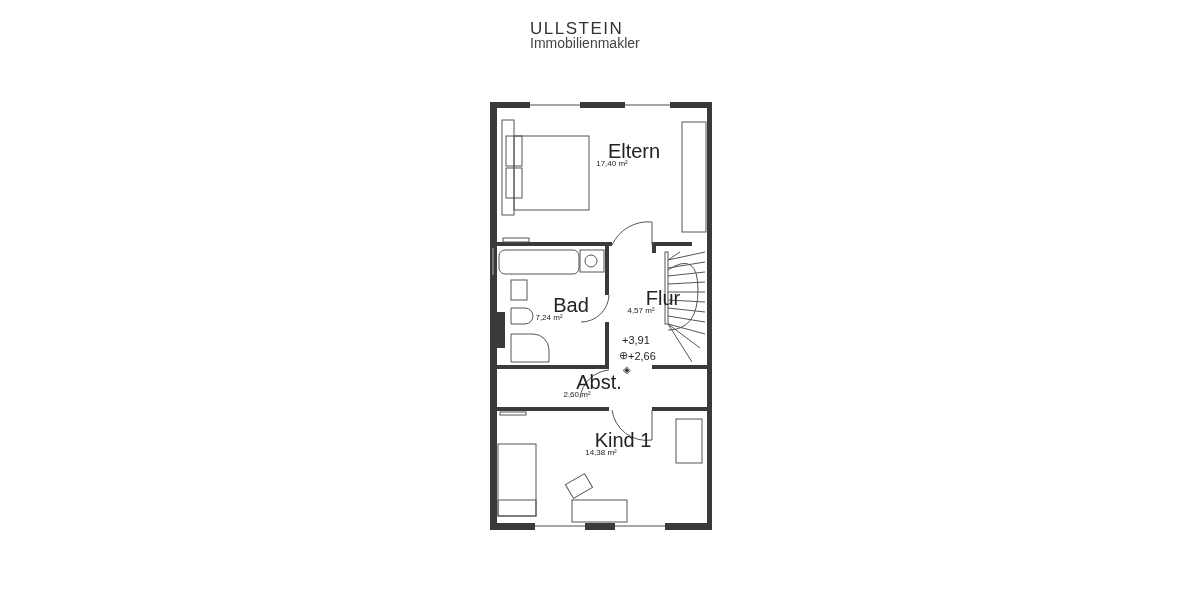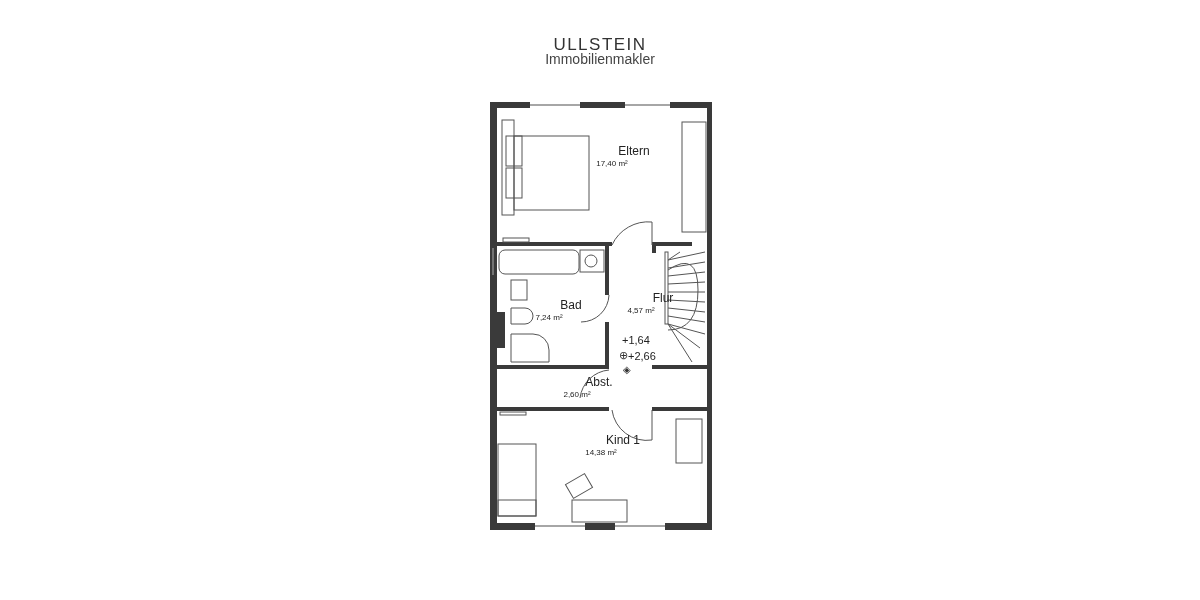--- a/index.html
+++ b/index.html
@@ -1,22 +1,22 @@
 <!DOCTYPE html>
 <html><head>
 <meta charset="utf-8">
 <style>
   html,body{margin:0;padding:0;background:#ffffff;}
   body{width:1200px;height:600px;position:relative;overflow:hidden;font-family:"Liberation Sans",sans-serif;}
-  .brand{position:absolute;left:530px;top:36px;width:140px;text-align:center;color:#333;}
+  .brand{position:absolute;left:530px;top:20px;width:140px;text-align:left;color:#333;}
   .brand-name{font-size:17px;letter-spacing:1.5px;font-weight:400;line-height:18px;}
   .brand-sub{font-size:14px;line-height:11px;color:#444;}
   svg.plan{position:absolute;left:0;top:0;}
   .room-label{position:absolute;text-align:center;color:#222;transform:translateX(-50%);}
-  .room-name{font-size:12px;line-height:15px;padding-left:44px;}
+  .room-name{font-size:20px;line-height:15px;padding-left:44px;}
   .room-area{font-size:8px;line-height:9px;}
   .level{position:absolute;font-size:11px;color:#222;}
 </style>
 </head>
 <body>
 
 <div class="brand">
   <div class="brand-name">ULLSTEIN</div>
   <div class="brand-sub">Immobilienmakler</div>
 </div>
@@ -134,16 +134,16 @@
 </div>
 <div class="room-label" style="left:577px;top:375px;">
   <div class="room-name">Abst.</div>
   <div class="room-area">2,60 m²</div>
 </div>
 <div class="room-label" style="left:601px;top:433px;">
   <div class="room-name">Kind 1</div>
   <div class="room-area">14,38 m²</div>
 </div>
 
-<div class="level" style="left:622px;top:334px;">+1,64</div>
+<div class="level" style="left:622px;top:334px;">+3,91</div>
 <div class="level" style="left:628px;top:350px;text-align:center;">+2,66</div>
 <div style="position:absolute;left:619px;top:349px;font-size:11px;color:#333;">⊕</div>
 <div style="position:absolute;left:623px;top:364px;font-size:10px;color:#333;">◈</div>
 
 </body></html>

